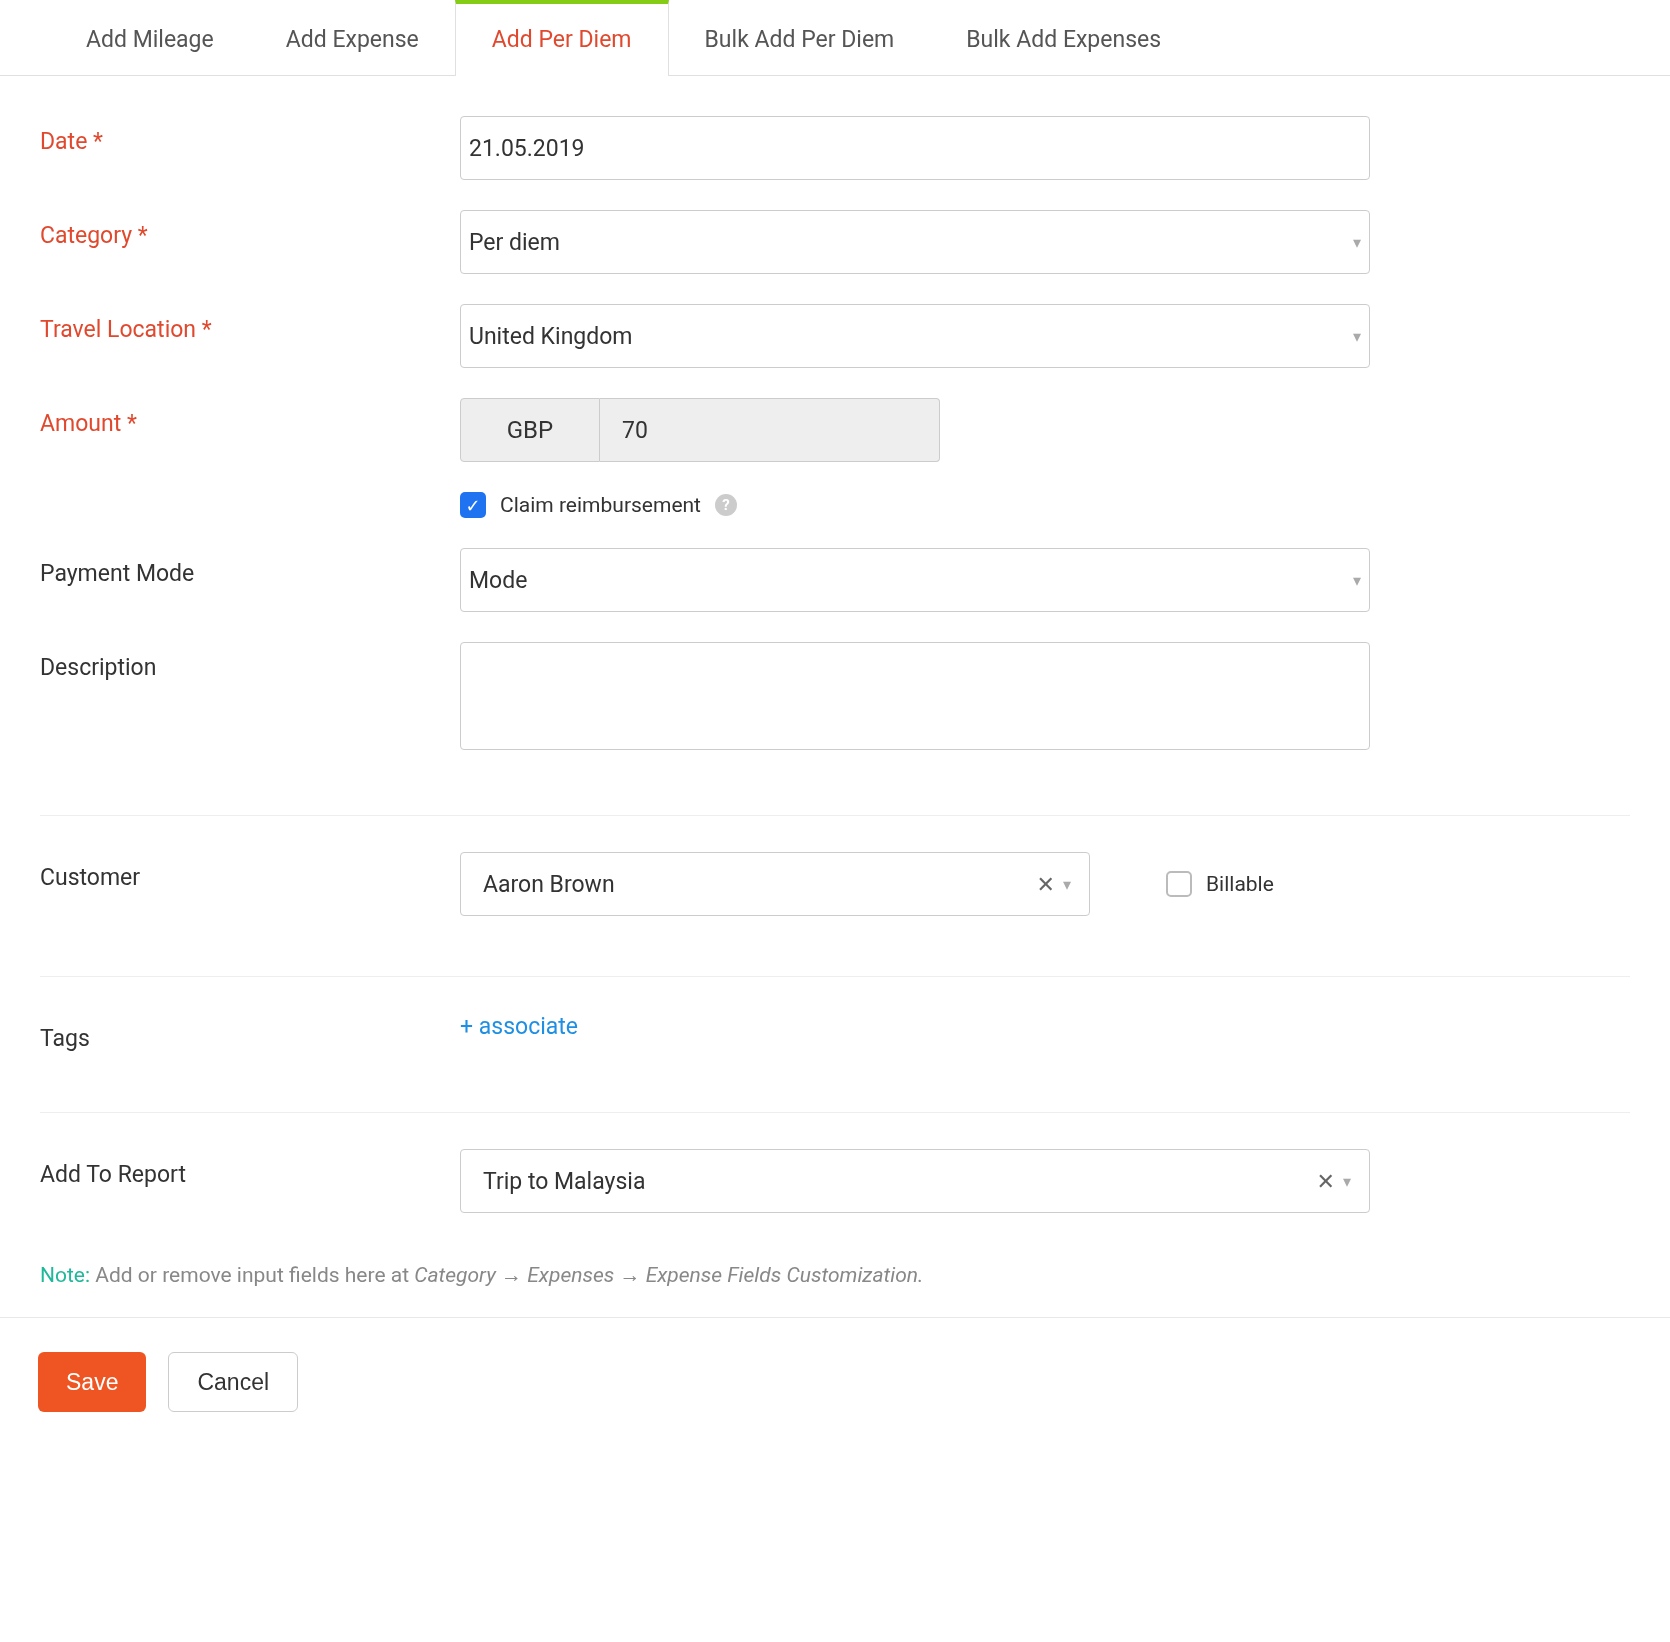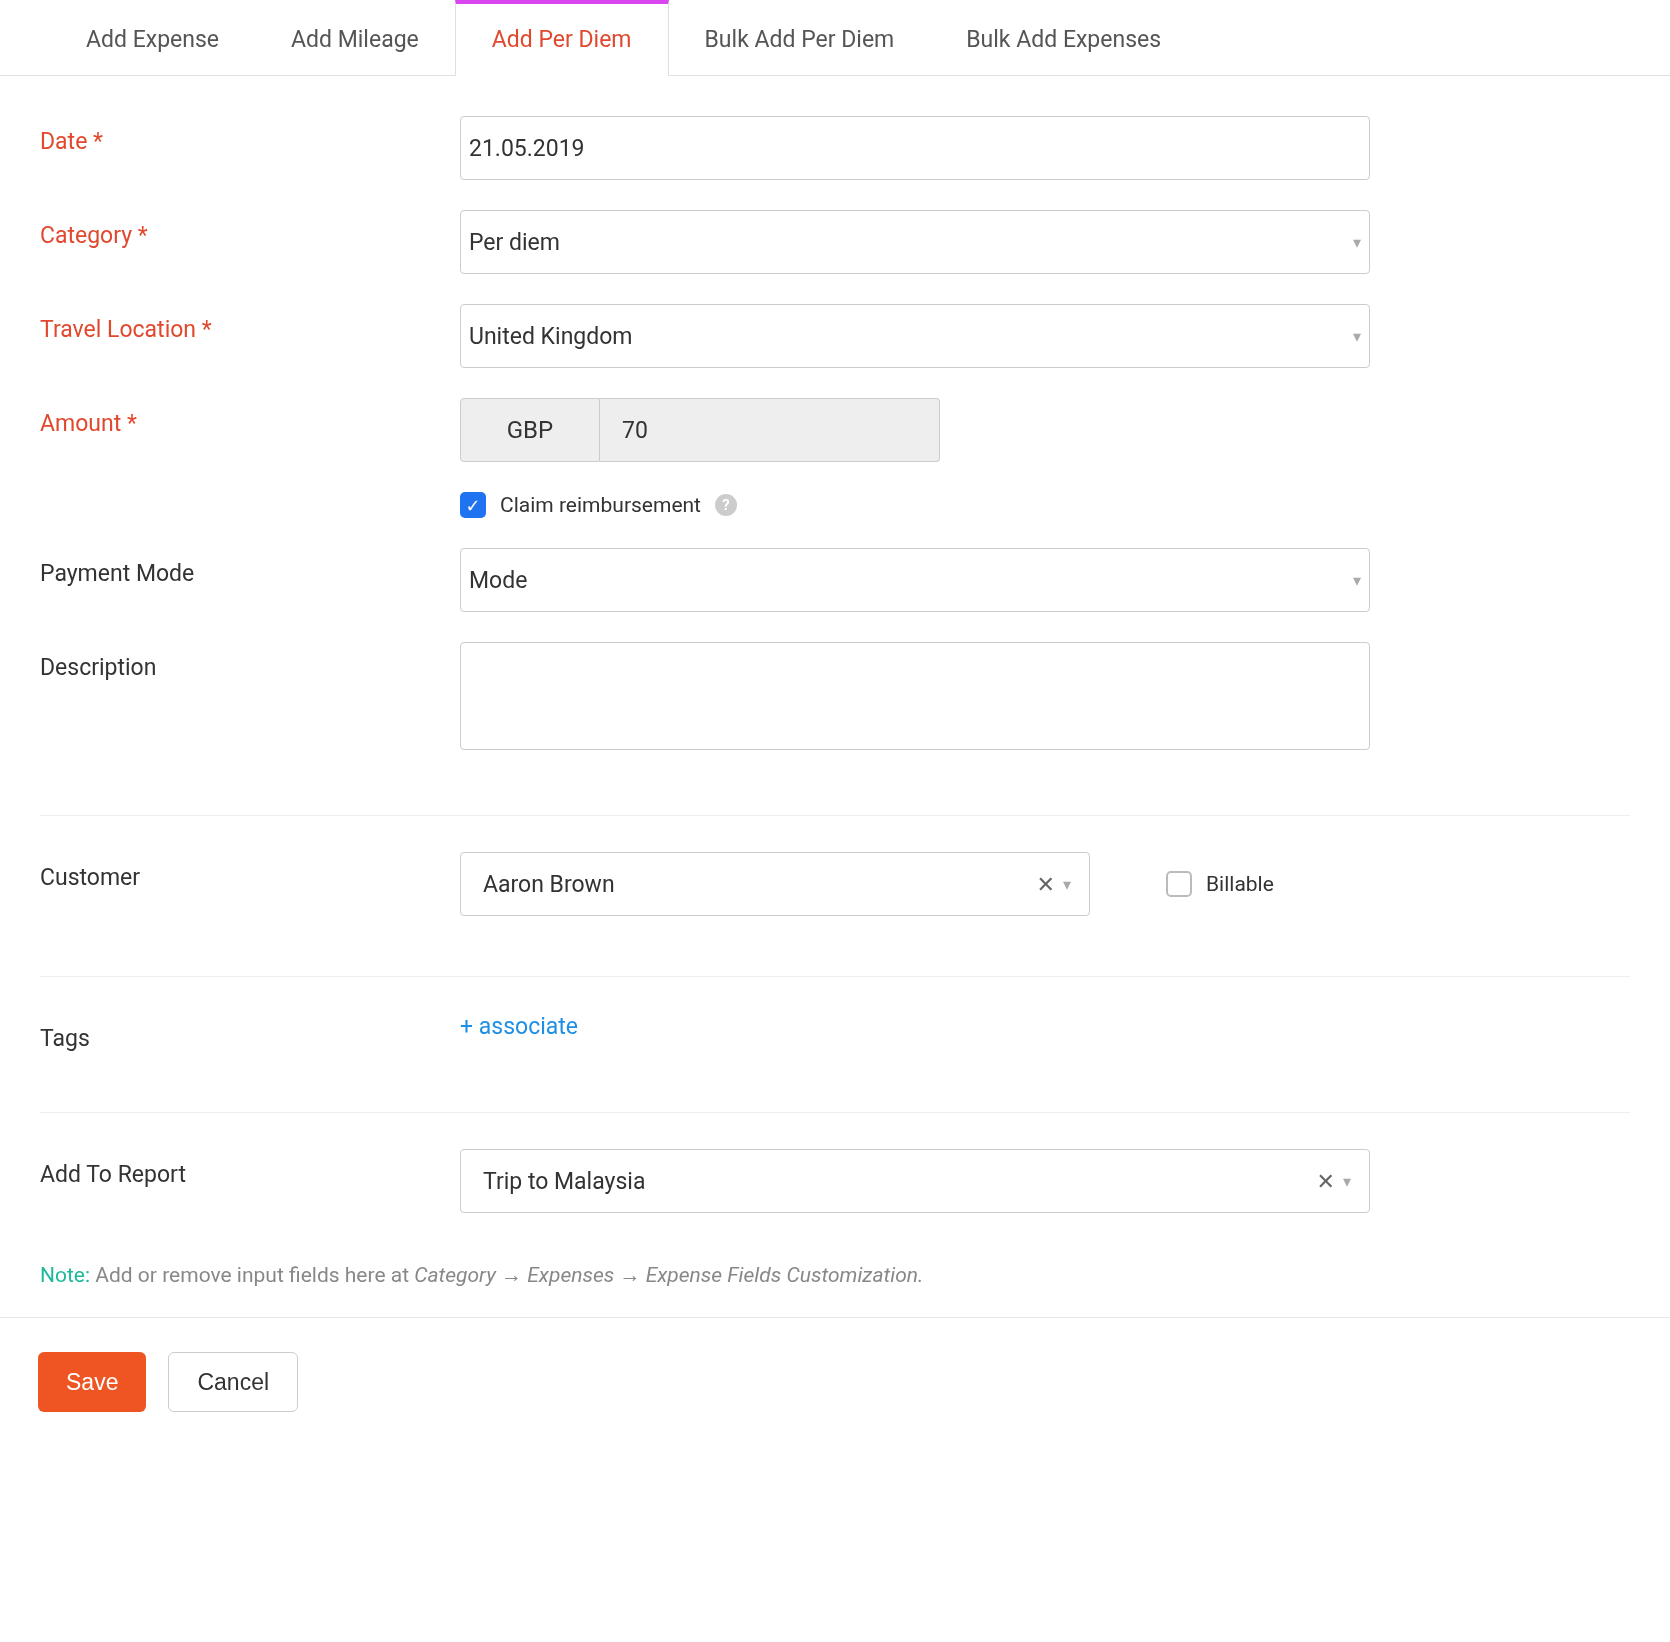--- a/index.html
+++ b/index.html
@@ -18,21 +18,21 @@
 }
 .tab {
   padding: 22px 36px;
   color: #555;
   cursor: pointer;
   font-size: 23px;
   border-top: 4px solid transparent;
 }
 .tab.active {
   color: #e0492e;
-  border-top: 4px solid #d946ef;
+  border-top: 4px solid #84cc16;
   border-left: 1px solid #e0e0e0;
   border-right: 1px solid #e0e0e0;
   margin-bottom: -1px;
   background: #fff;
 }
 .form-container {
   padding: 40px 40px 20px 40px;
 }
 .form-row {
   display: flex;
@@ -125,22 +125,22 @@
 .report-select {
   width: 910px; height: 64px; border: 1px solid #ccc; border-radius: 4px;
   padding: 0 18px 0 22px; display: flex; align-items: center; justify-content: space-between;
   font-size: 23px; cursor: pointer;
 }
 </style>
 </head>
 <body>
 
 <div class="tabs">
+  <div class="tab">Add Mileage</div>
   <div class="tab">Add Expense</div>
-  <div class="tab">Add Mileage</div>
   <div class="tab active">Add Per Diem</div>
   <div class="tab">Bulk Add Per Diem</div>
   <div class="tab">Bulk Add Expenses</div>
 </div>
 
 <div class="form-container">
 
   <div class="form-row">
     <div class="form-label required">Date</div>
     <div class="form-control-wrap">

